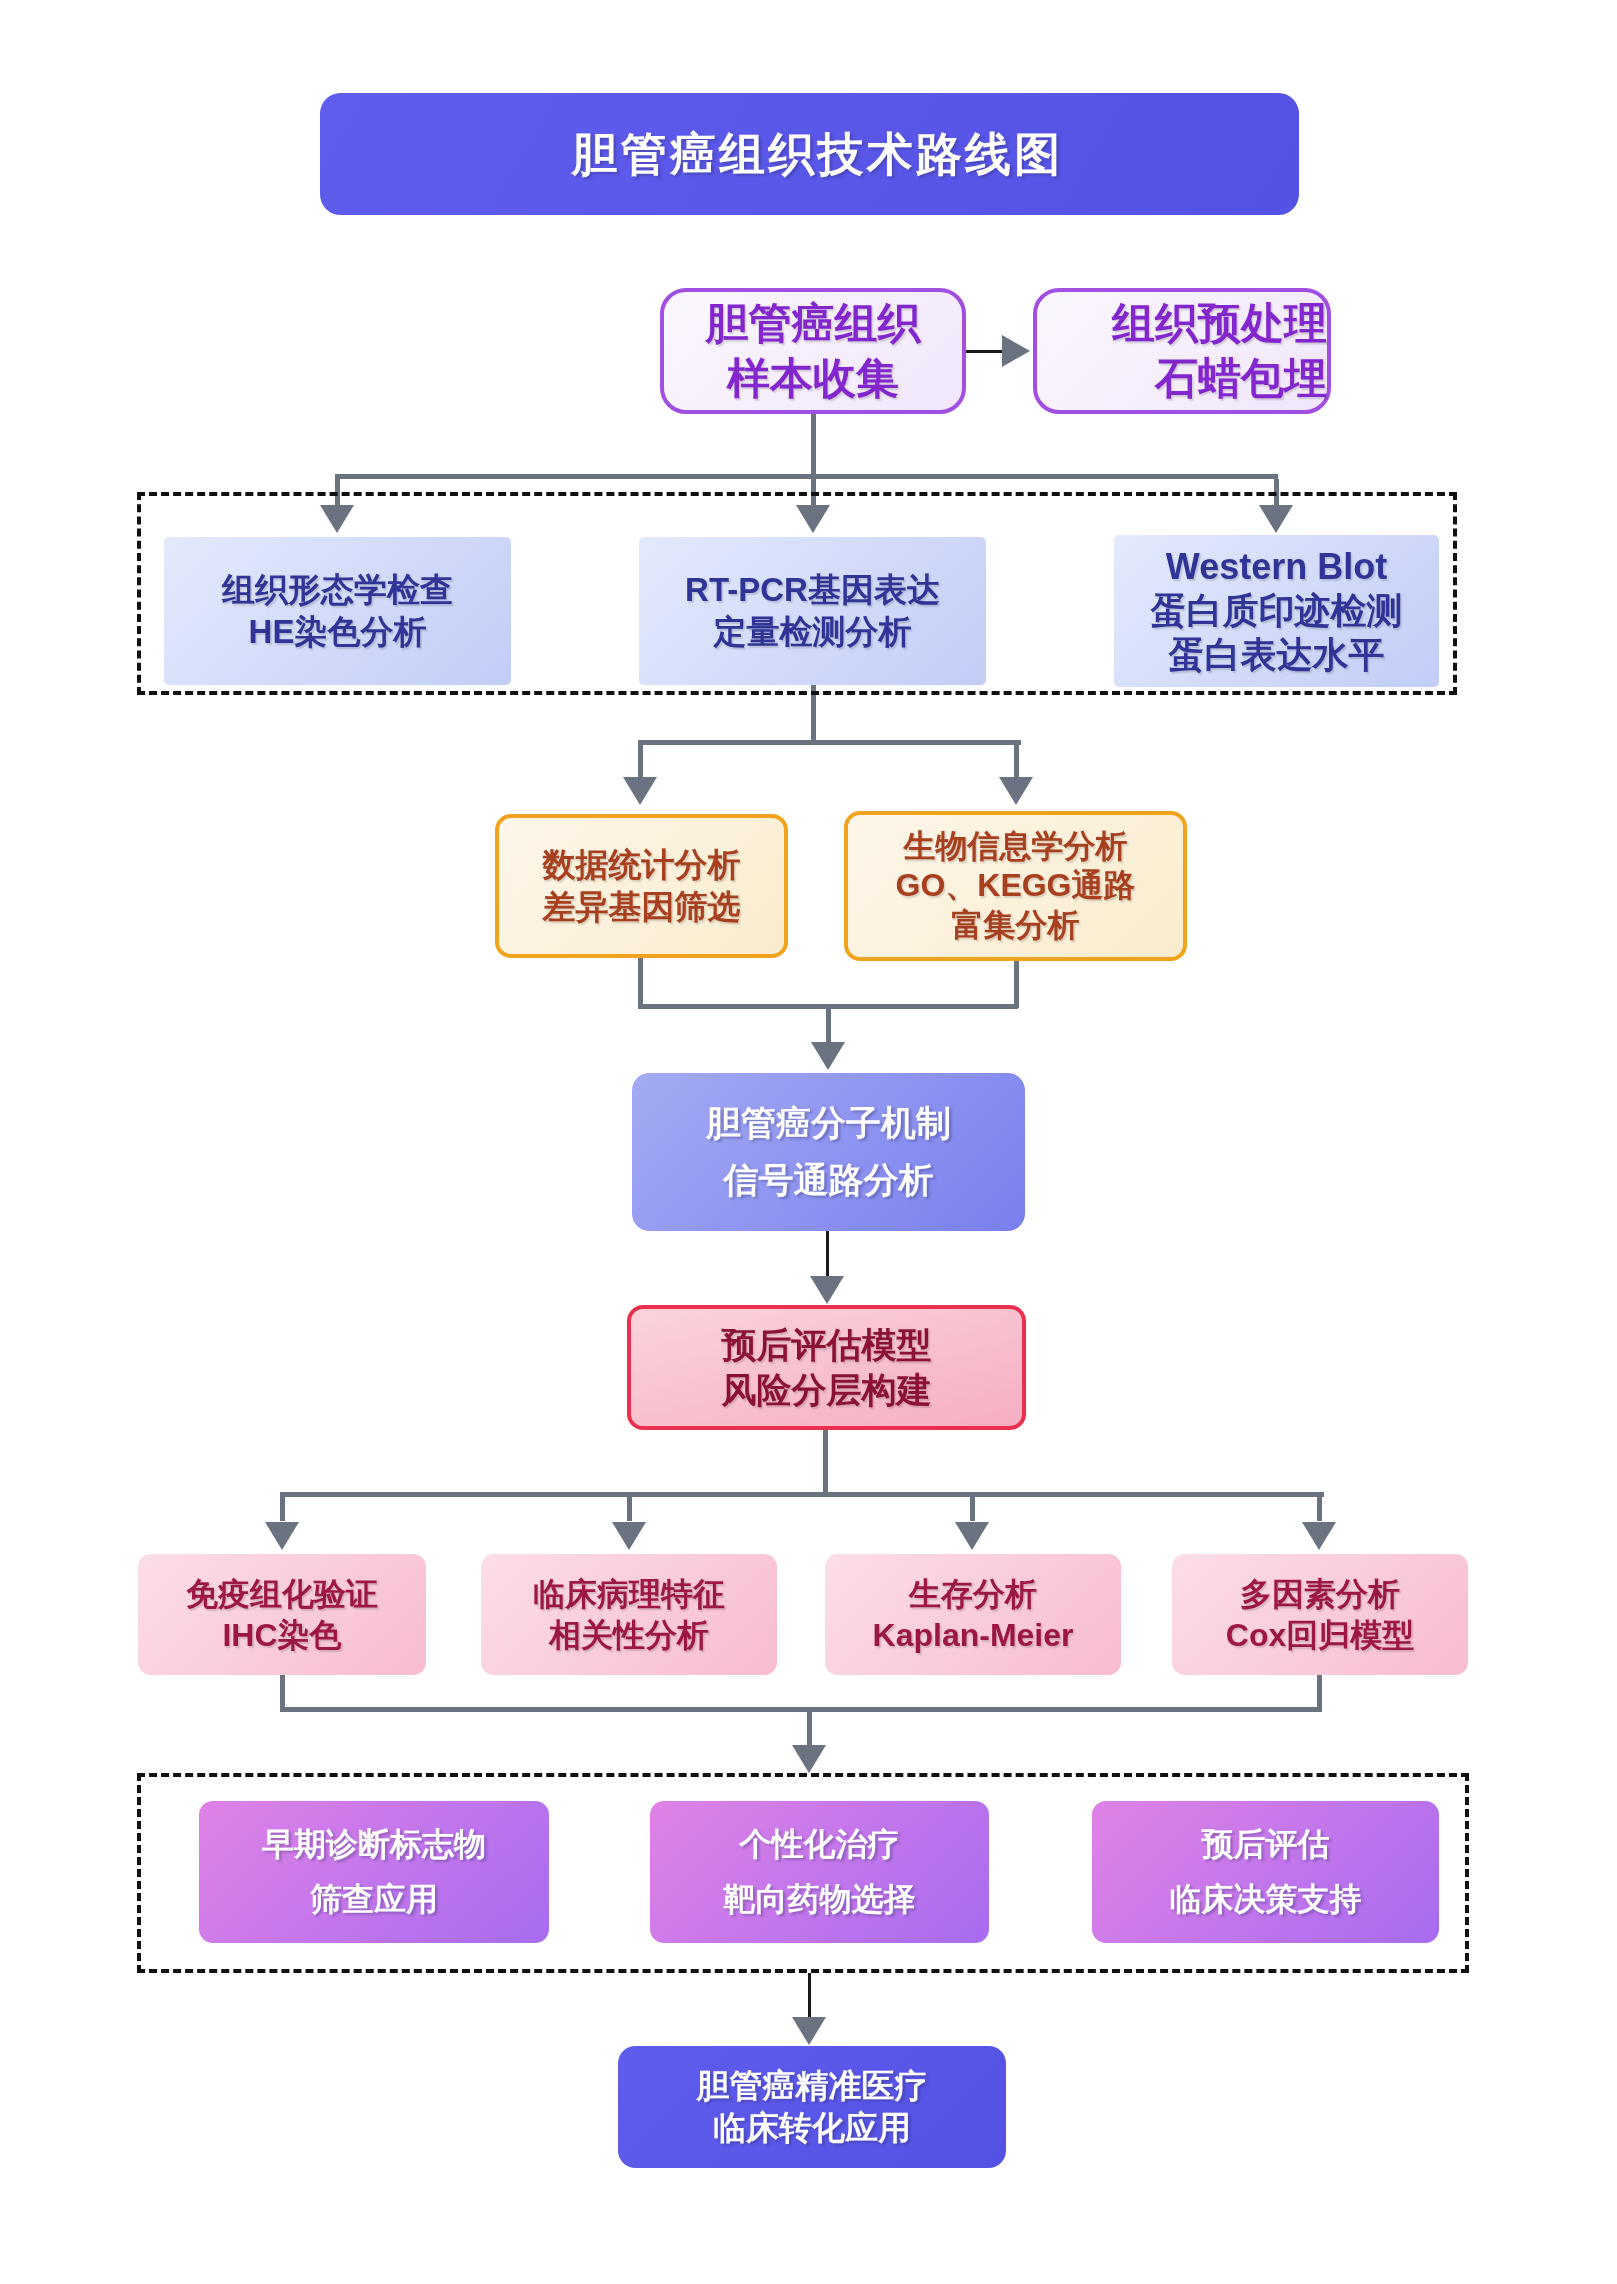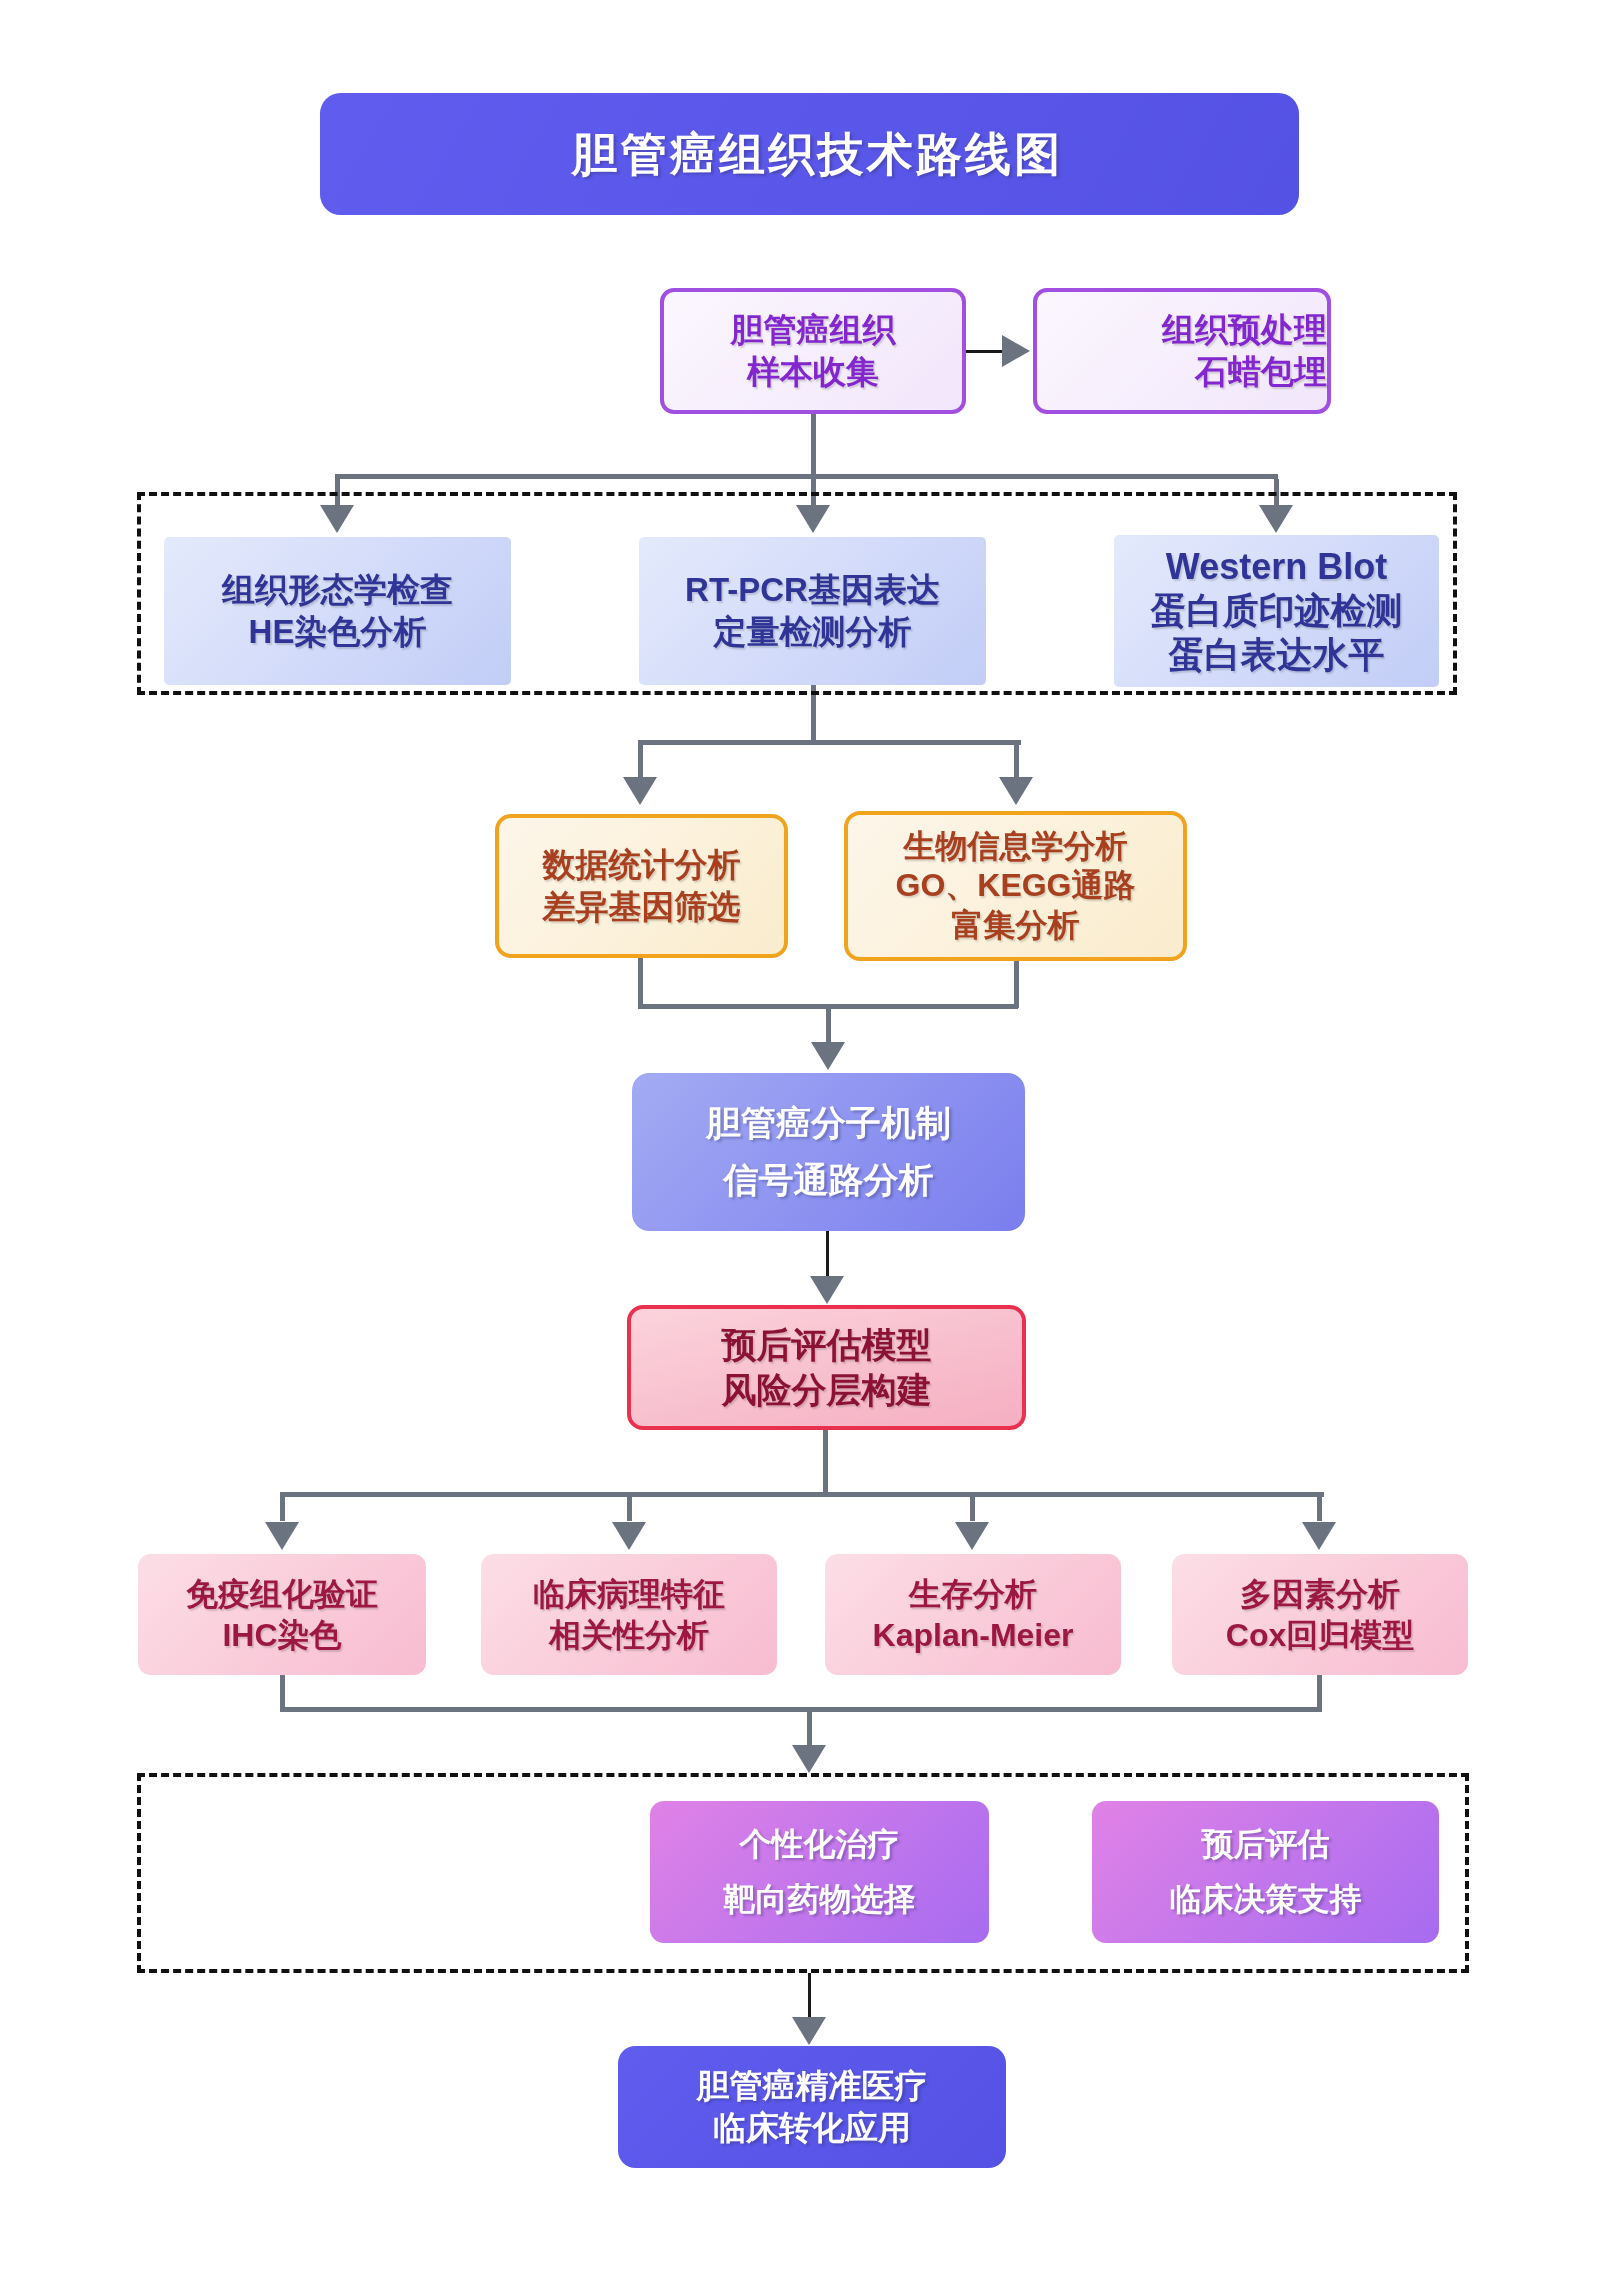--- a/index.html
+++ b/index.html
@@ -38,21 +38,21 @@
   }
   .dashedRect { position: absolute; border: 4px dashed var(--dash_color); }
 
   .titleBox {
     background: linear-gradient(120deg, var(--indigo_a), var(--indigo_b));
     color: #fff; font-size: 46px; border-radius: 20.5px; letter-spacing: 3.2px; padding-left: 16px;
   }
   .topBox {
     background: linear-gradient(135deg, var(--purple_fill_a), var(--purple_fill_b));
     border: 4px solid var(--purple_border);
-    border-radius: 14px; color: var(--purple_text); font-size: 33px;
+    border-radius: 26px; color: var(--purple_text); font-size: 43px;
   }
   .blueBox {
     background: linear-gradient(135deg, var(--blue_fill_a), var(--blue_fill_b));
     border-radius: 5px; color: var(--blue_text); font-size: 33px;
   }
   .blueBox.threeLine { font-size: 36px; line-height: 1.22; }
   .orangeBox {
     background: linear-gradient(135deg, var(--orange_fill_a), var(--orange_fill_b));
     border: 4.7px solid var(--orange_border);
     border-radius: 16px; color: var(--orange_text); font-size: 33px;
@@ -202,20 +202,24 @@
   <div class="node pinkBox" style="left:825px;top:1554px;width:296px;height:121px;">
     <span>生存分析</span>
     <span>Kaplan-Meier</span>
   </div>
 
   <div class="node pinkBox" style="left:1172px;top:1554px;width:296px;height:121px;">
     <span>多因素分析</span>
     <span>Cox回归模型</span>
   </div>
 
+  <div class="node violetBox" style="left:199px;top:1801px;width:350px;height:142px;">
+    <span>早期诊断标志物</span>
+    <span>筛查应用</span>
+  </div>
 
   <div class="node violetBox" style="left:650px;top:1801px;width:339px;height:142px;">
     <span>个性化治疗</span>
     <span>靶向药物选择</span>
   </div>
 
   <div class="node violetBox" style="left:1092px;top:1801px;width:347px;height:142px;">
     <span>预后评估</span>
     <span>临床决策支持</span>
   </div>

